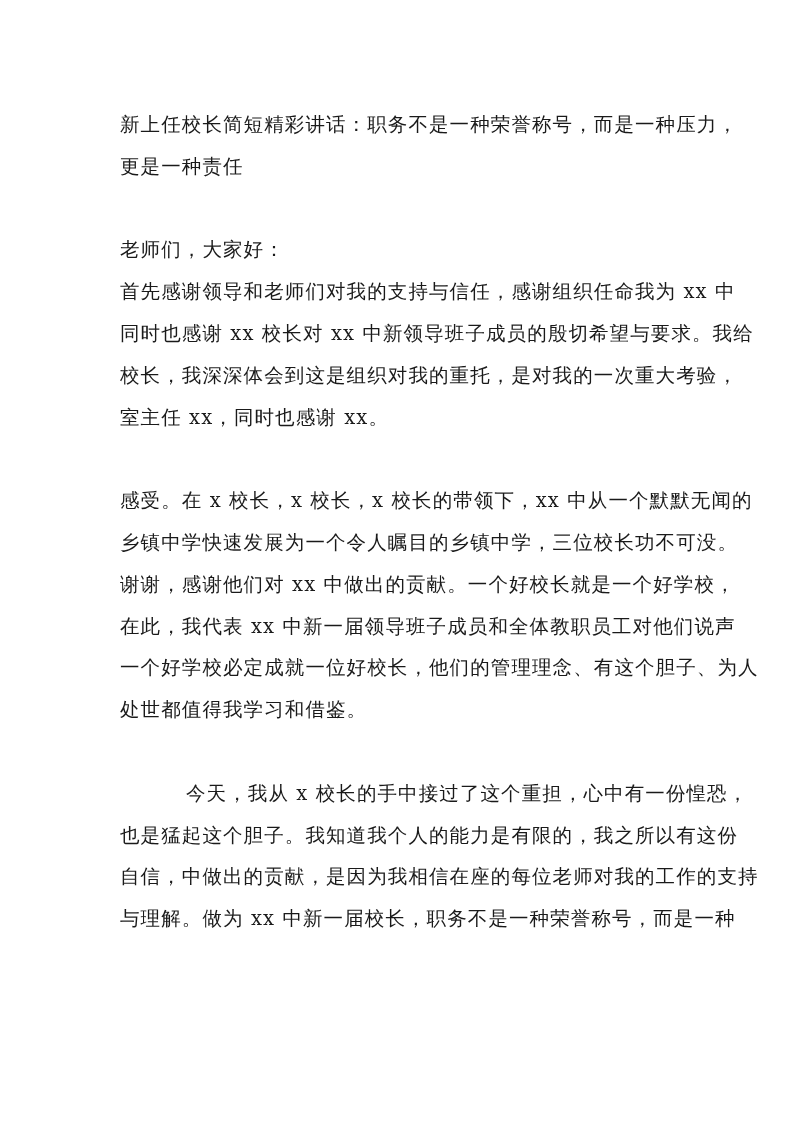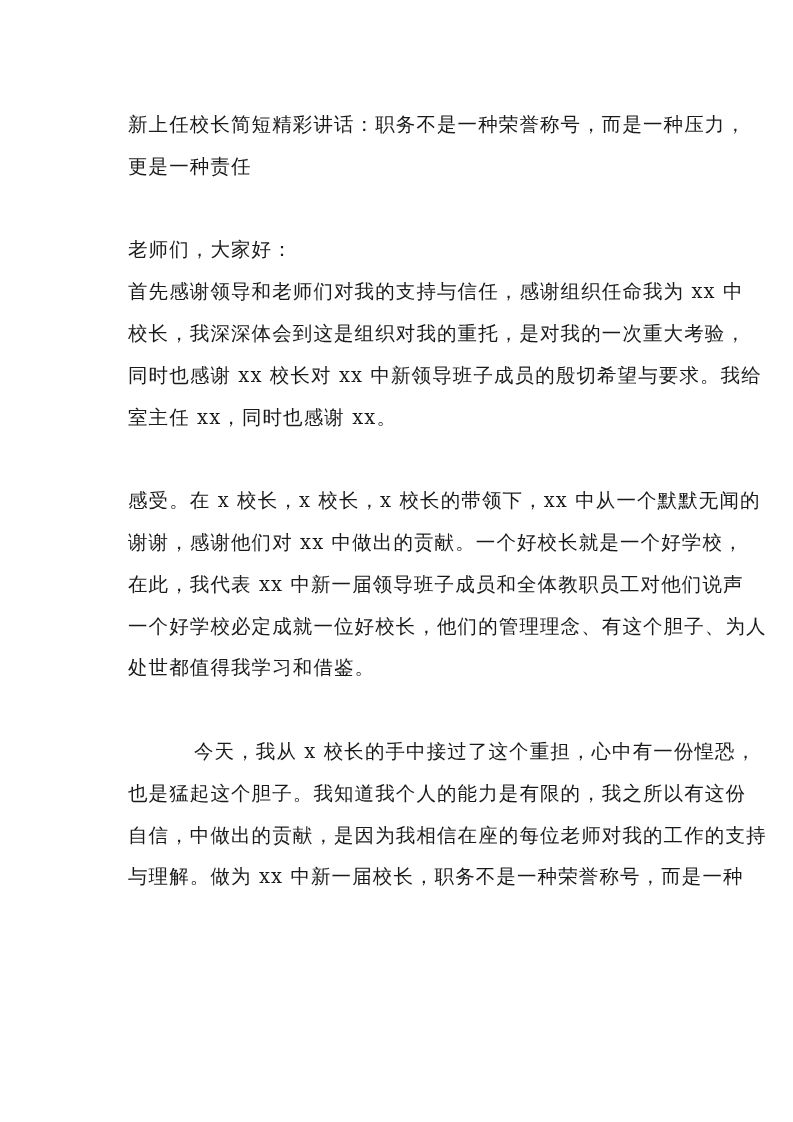--- a/index.html
+++ b/index.html
@@ -20,49 +20,49 @@
       left: 120px;
       top: 104px;
       width: 553px;
     }
     .line {
       font-size: 19.5px;
       line-height: 41.8px;
       height: 41.8px;
       white-space: nowrap;
       letter-spacing: 1.1px;
-      margin-left: 8px;
     }
     .blank {
       height: 41.8px;
     }
     .indent {
       padding-left: 66px;
     }
   </style>
 </head>
 <body>
 
 <div class="page">
   <div class="line">新上任校长简短精彩讲话：职务不是一种荣誉称号，而是一种压力，</div>
   <div class="line">更是一种责任</div>
   <div class="blank"></div>
 
   <div class="line">老师们，大家好：</div>
 
   <div>
     <div class="line">首先感谢领导和老师们对我的支持与信任，感谢组织任命我为 xx 中</div>
+    <div class="line">同时也感谢 xx 校长对 xx 中新领导班子成员的殷切希望与要求。我给</div>
     <div class="line">校长，我深深体会到这是组织对我的重托，是对我的一次重大考验，</div>
-    <div class="line">同时也感谢 xx 校长对 xx 中新领导班子成员的殷切希望与要求。我给</div>
     <div class="line">室主任 xx，同时也感谢 xx。</div>
   </div>
   <div class="blank"></div>
 
   <div>
     <div class="line">感受。在 x 校长，x 校长，x 校长的带领下，xx 中从一个默默无闻的</div>
+    <div class="line">乡镇中学快速发展为一个令人瞩目的乡镇中学，三位校长功不可没。</div>
     <div class="line">谢谢，感谢他们对 xx 中做出的贡献。一个好校长就是一个好学校，</div>
     <div class="line">在此，我代表 xx 中新一届领导班子成员和全体教职员工对他们说声</div>
     <div class="line">一个好学校必定成就一位好校长，他们的管理理念、有这个胆子、为人</div>
     <div class="line">处世都值得我学习和借鉴。</div>
   </div>
   <div class="blank"></div>
 
   <div>
     <div class="line indent">今天，我从 x 校长的手中接过了这个重担，心中有一份惶恐，</div>
     <div class="line">也是猛起这个胆子。我知道我个人的能力是有限的，我之所以有这份</div>

